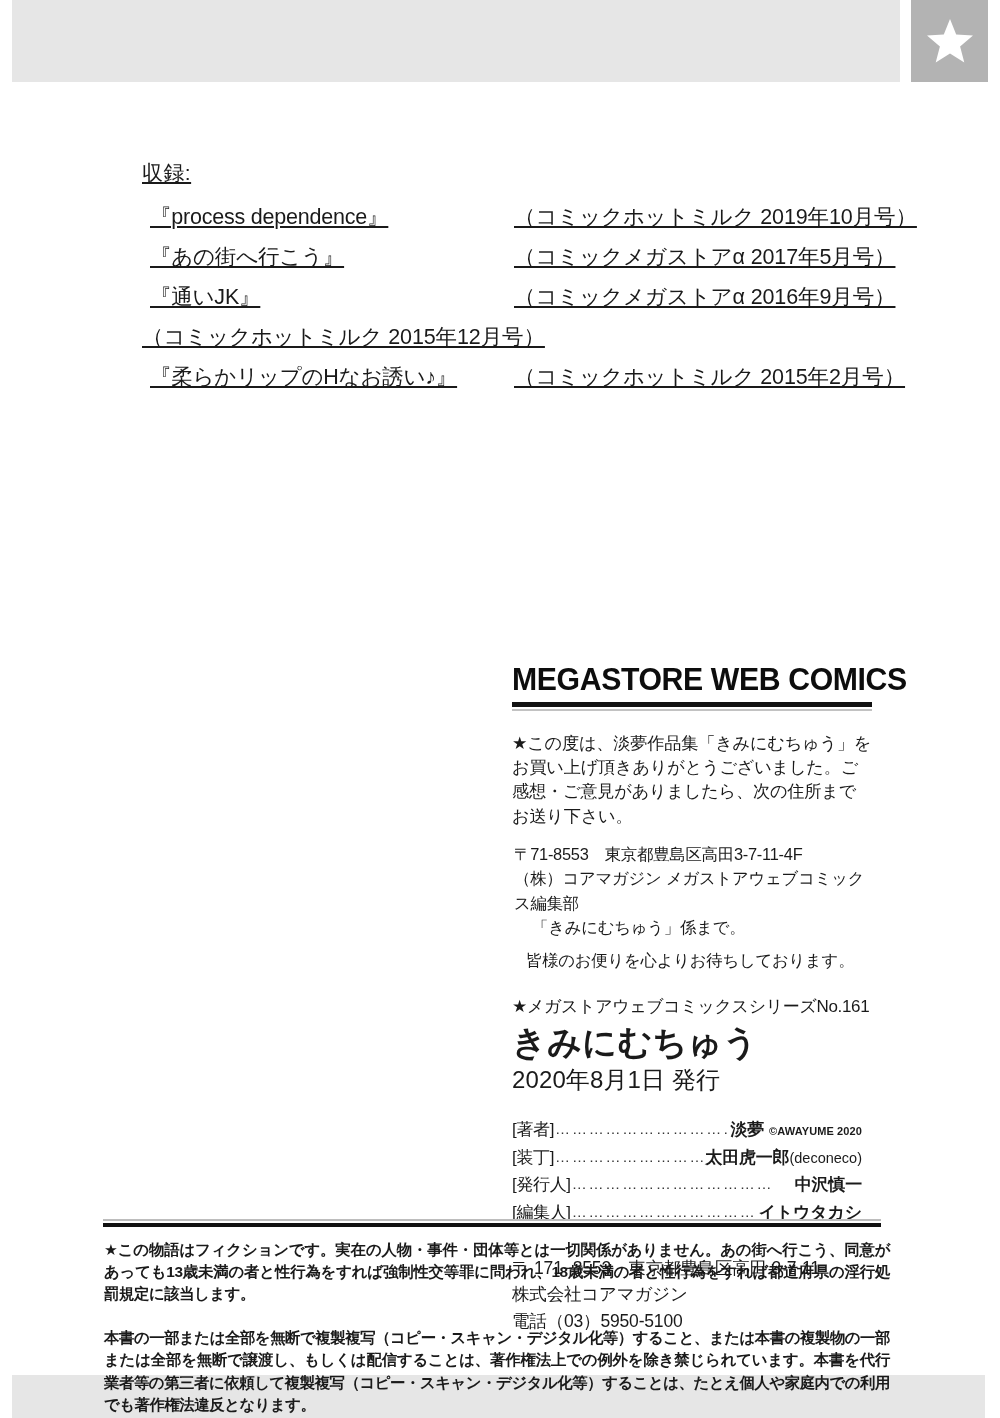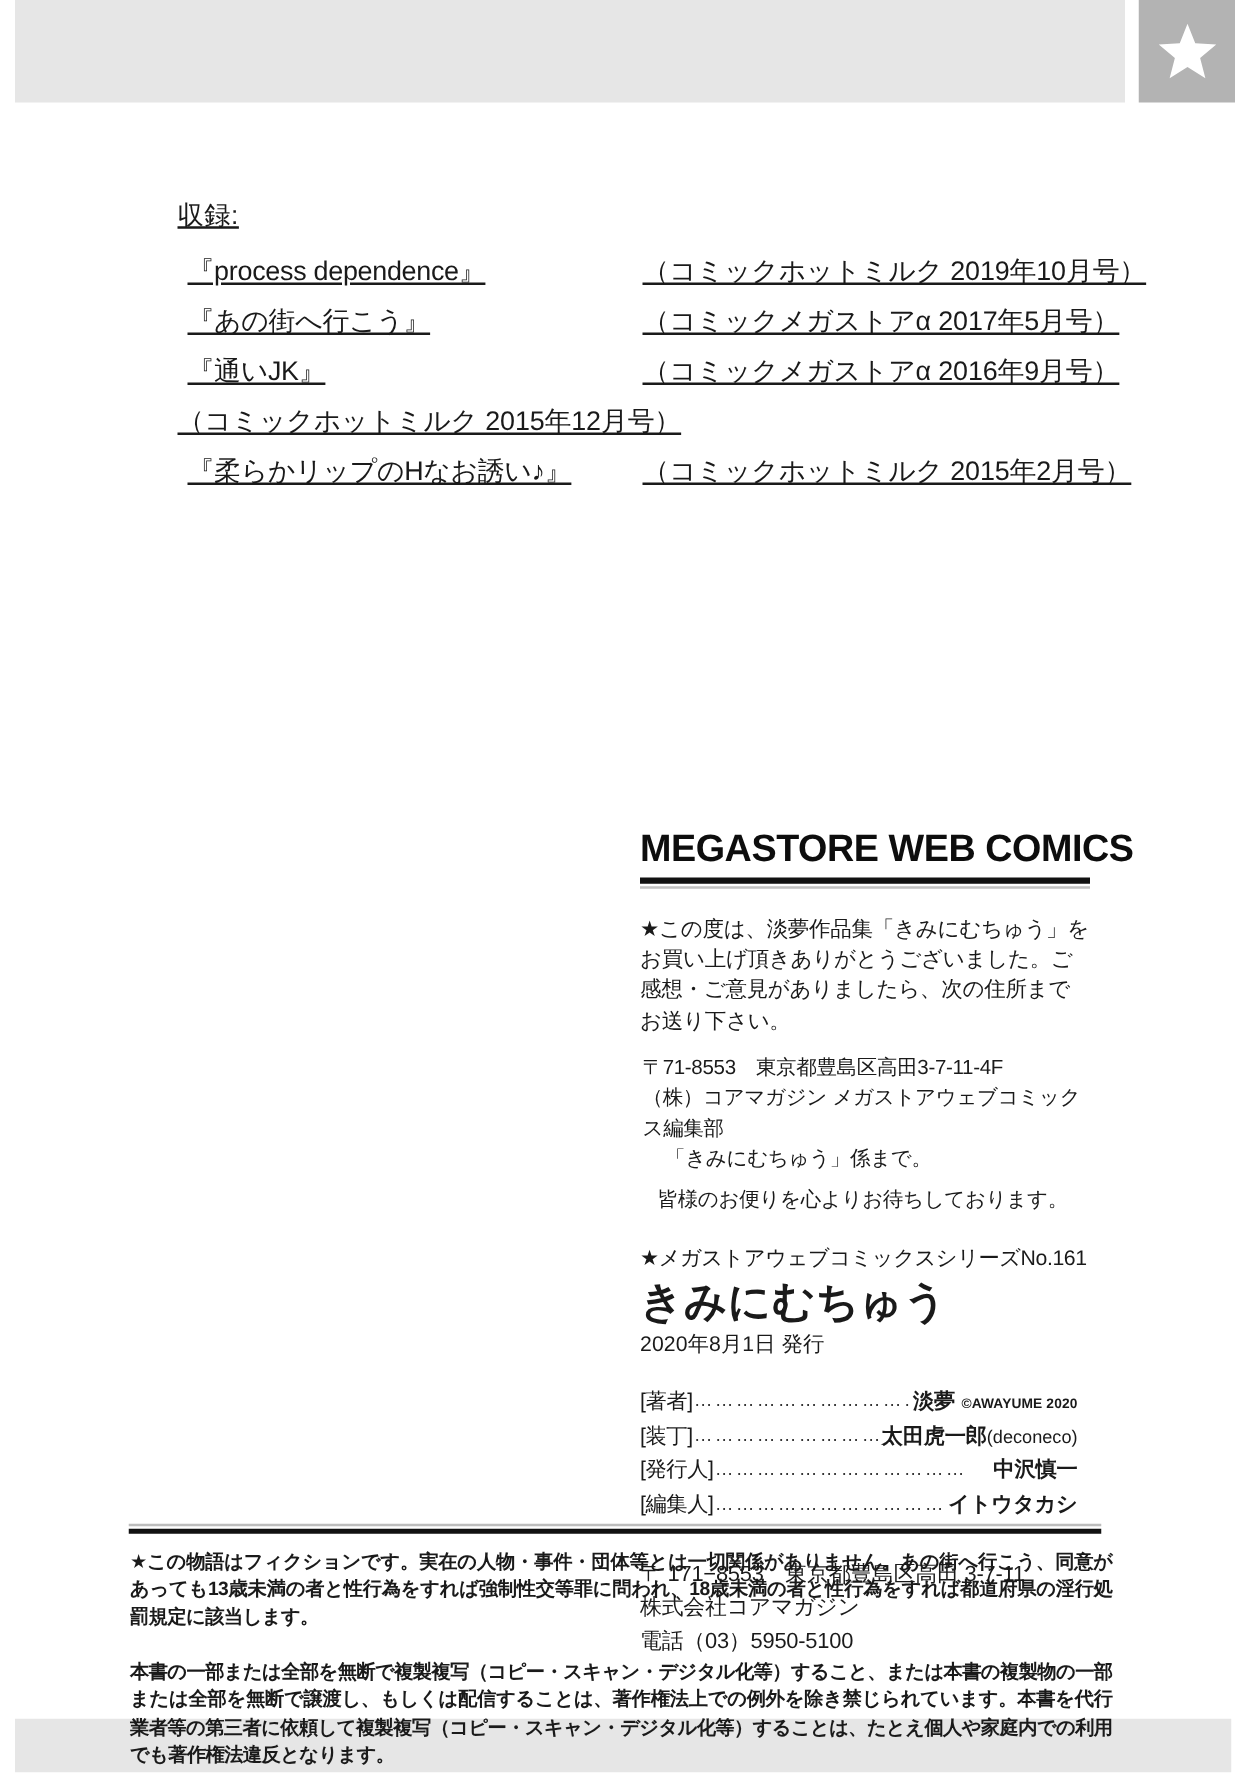--- a/index.html
+++ b/index.html
@@ -139,21 +139,21 @@
   }
   .book-title {
     margin-top: 4px;
     font-weight: bold;
     font-size: 34px;
     letter-spacing: 0.01em;
     line-height: 1.2;
   }
   .pub-date {
     margin-top: 2px;
-    font-size: 17px;
+    font-size: 24px;
     letter-spacing: 0.005em;
   }
 
   
   .credits {
     margin-top: 20px;
     width: 350px;
   }
   .credit-row {
     display: flex;

